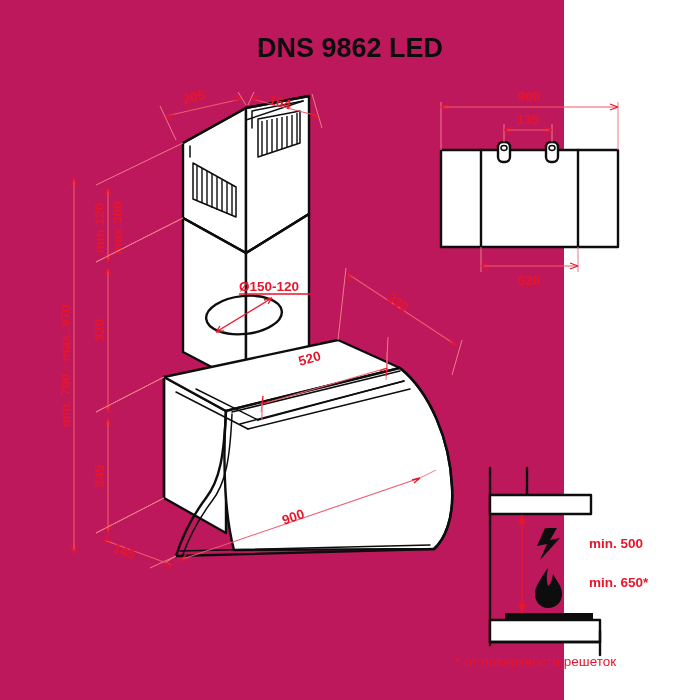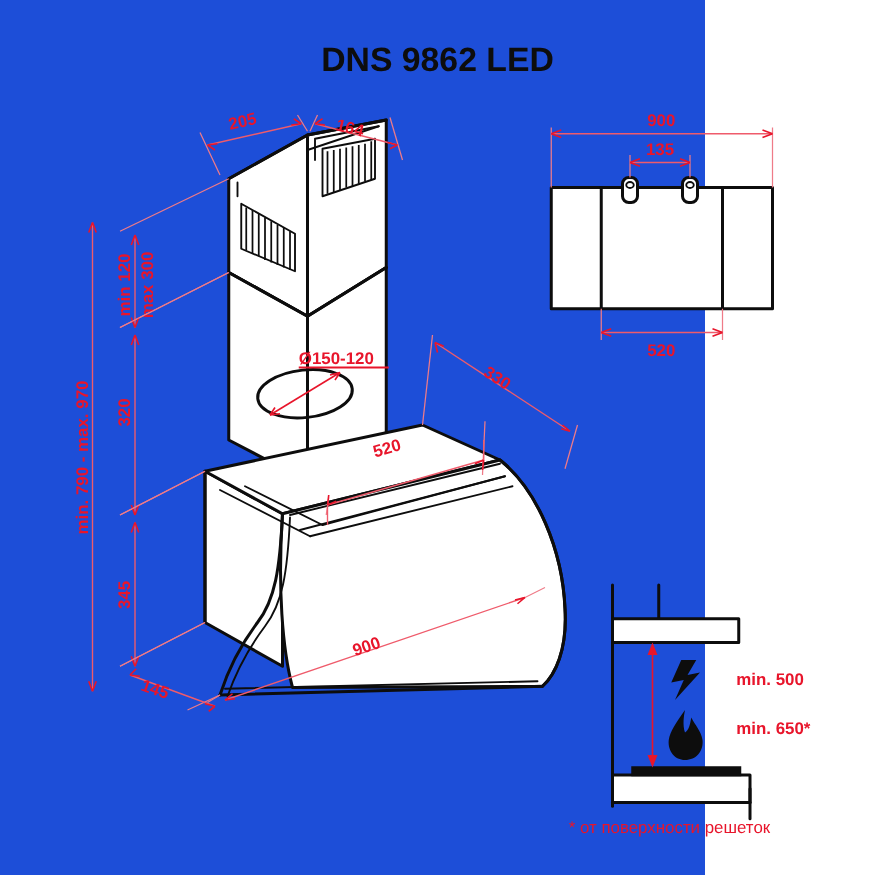--- a/index.html
+++ b/index.html
@@ -11,21 +11,21 @@
     width: 700px;
     height: 700px;
     font-family: "Liberation Sans", sans-serif;
     position: relative;
     overflow: hidden;
   }
   #sheet {
     position: relative;
     width: 564px;
     height: 700px;
-    background: #1d4ed8;
+    background: #be185d;
   }
   #drawing {
     position: absolute;
     top: 0;
     left: 0;
     width: 700px;
     height: 700px;
   }
   .title-text {
     font-size: 27px;

